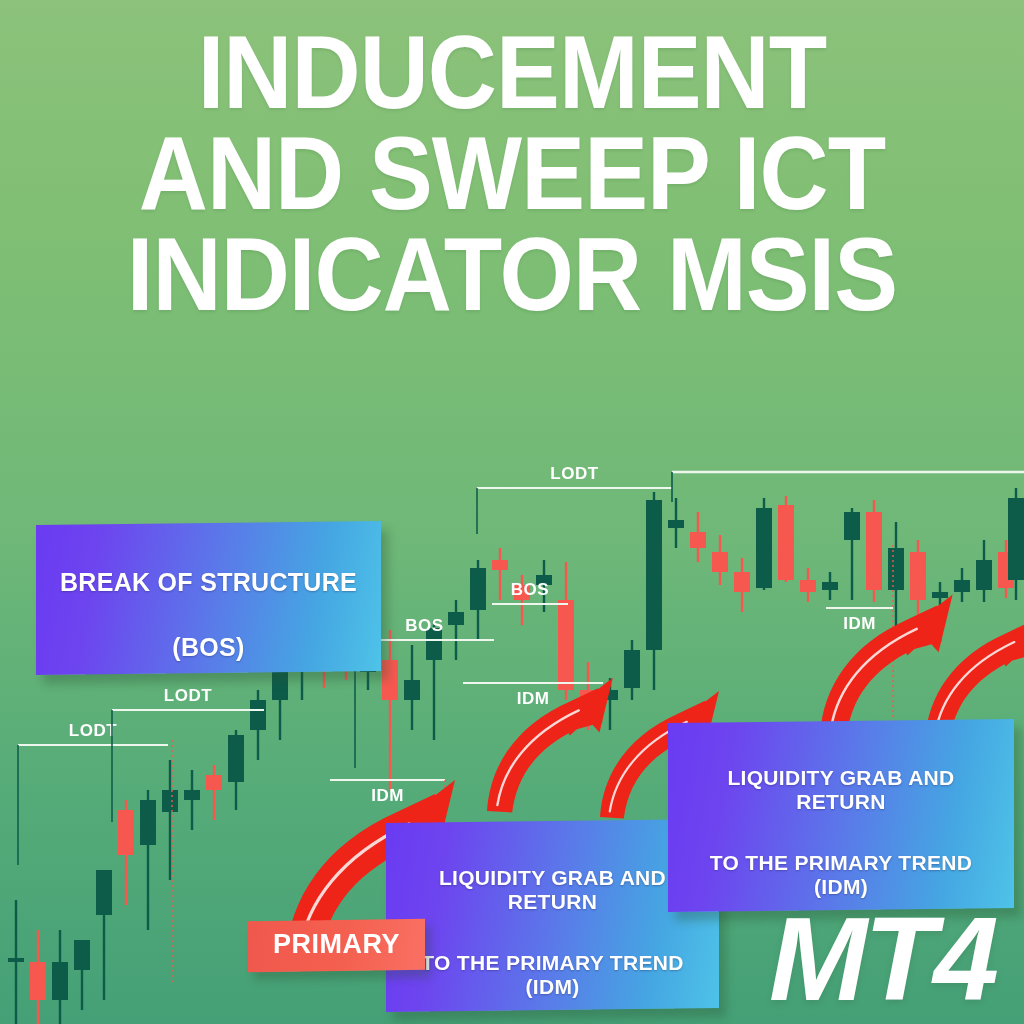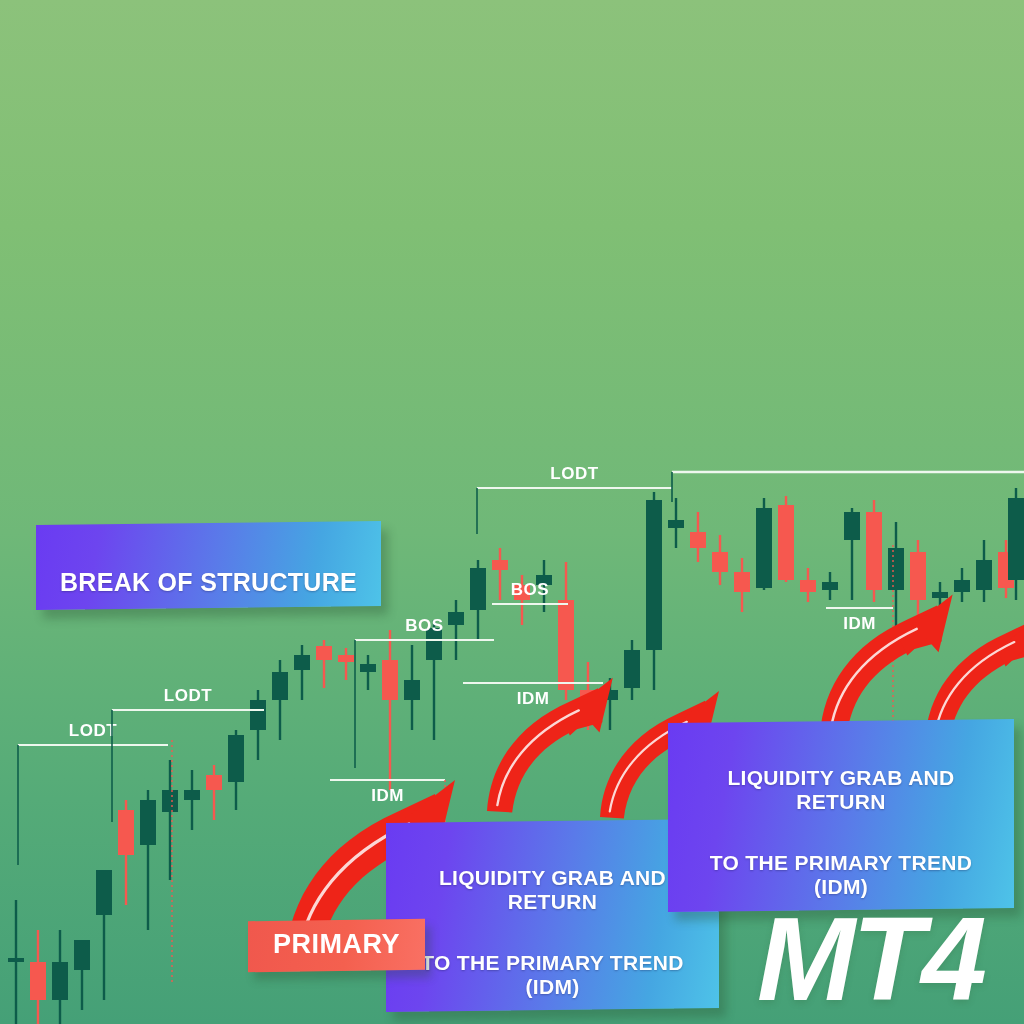--- a/index.html
+++ b/index.html
@@ -78,39 +78,44 @@
     letter-spacing: 0.5px;
     text-align: center;
     padding: 9px 8px 11px 8px;
     transform: skewY(-0.8deg);
   }
   #uptrend-badge span { display: block; transform: skewY(0.8deg); }
 
   
   #mt4 {
     position: absolute;
-    right: 40px; bottom: 6px;
+    right: 28px; bottom: 6px;
     z-index: 28;
     color: #ffffff;
     font-weight: 700;
     font-style: italic;
     font-size: 118px;
     letter-spacing: -3px;
     line-height: 1;
     text-shadow: 0 3px 6px rgba(50,100,60,0.22);
   }
 
   
   #arrows { position: absolute; left: 0; top: 0; width: 1024px; height: 1024px; z-index: 22; }
 </style>
 </head>
 <body>
 
 <div id="poster">
 
+  <div id="title-block">
+    <span class="tline">INDUCEMENT</span>
+    <span class="tline">AND SWEEP ICT</span>
+    <span class="tline">INDICATOR MSIS</span>
+  </div>
 
   <div id="chart">
     <svg id="chart-svg" width="1024" height="594" viewBox="0 0 1024 594">
         <g>
           <line x1="16" y1="470" x2="16" y2="594" stroke="#0d5c4a" stroke-width="2.4"></line>
           <rect x="8" y="528" width="16" height="4" fill="#0d5c4a"></rect>
         </g>
         <g>
           <line x1="38" y1="500" x2="38" y2="594" stroke="#f6584f" stroke-width="2.4"></line>
           <rect x="30" y="532" width="16" height="38" fill="#f6584f"></rect>
@@ -362,20 +367,21 @@
       </g>
       <g transform="translate(925,632) scale(0.72) rotate(0)">
         <path d="M0,150 C4,88 40,34 112,2 L150,-16 L156,30 L120,40 C66,66 40,104 34,152 Z" fill="#ee2418"></path>
         <path d="M100,24 L170,-30 L152,44 L136,26 L112,48 Z" fill="#ee2418"></path>
         <path d="M14,142 C22,92 56,46 124,14" fill="none" stroke="#ffffff" stroke-width="3.2" opacity="0.82" stroke-linecap="round"></path>
       </g>
     </svg>
 
   <div class="gbox" id="bos-label">
     <span>BREAK OF STRUCTURE</span>
+    <span>(BOS)</span>
   </div>
 
   <div class="gbox" id="idm-label-1">
     <span>LIQUIDITY GRAB AND RETURN</span>
     <span>TO THE PRIMARY TREND (IDM)</span>
   </div>
 
   <div class="gbox" id="idm-label-2">
     <span>LIQUIDITY GRAB AND RETURN</span>
     <span>TO THE PRIMARY TREND (IDM)</span>

